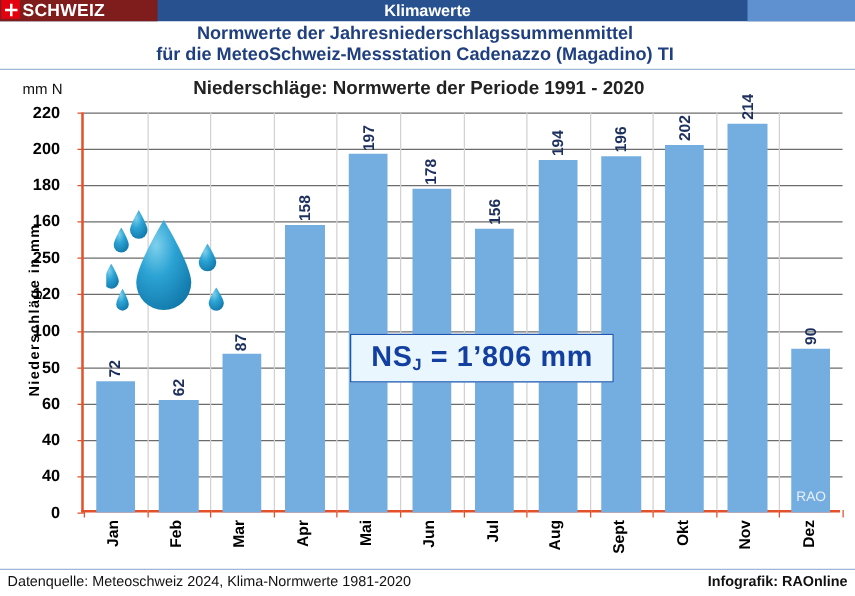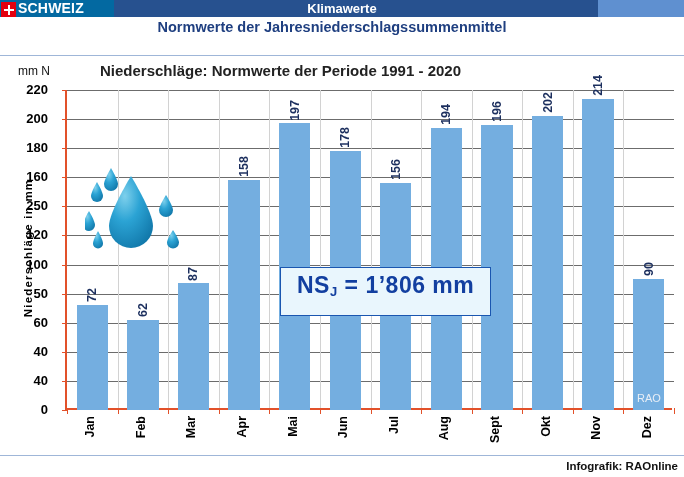--- a/index.html
+++ b/index.html
@@ -10,23 +10,23 @@
     overflow: hidden;
   }
   #page { position: relative; width: 684px; height: 477px; background:#fff; }
 
   
   .topbar {
     position:absolute; left:0; top:0; width:684px; height:17px;
     background:#27518f;
   }
   .topbar-left {
-    position:absolute; left:0; top:0; width:114px; height:17px;
-    background:#0369a1;
-    display:flex; align-items:flex-end;
+    position:absolute; left:0; top:0; width:126px; height:17px;
+    background:#7f1d1d;
+    display:flex; align-items:flex-start;
   }
   .swiss-flag {
     width:15px; height:15px; background:#e3000f; margin-left:1px;
     position:relative; flex:none;
   }
   .swiss-flag::before {
     content:""; position:absolute; left:6.5px; top:2.5px;
     width:2px; height:10px; background:#fff;
   }
   .swiss-flag::after {
@@ -57,21 +57,21 @@
     background:#9fb6d8;
   }
 
   
   .unit-label {
     position:absolute; left:18px; top:64px;
     font-size:12px; color:#111; font-weight:normal;
   }
   .chart-title {
     position:absolute; left:100px; top:62px; width:470px;
-    text-align:left; font-size:15px; color:#222; font-weight:bold;
+    text-align:center; font-size:15px; color:#222; font-weight:bold;
   }
 
   
   .plot-wrap { position:absolute; left:0; top:90px; width:684px; height:330px; }
 
   .ylabel {
     position:absolute; left:-97px; top:152px; width:250px;
     transform:rotate(-90deg);
     font-size:11.5px; font-weight:bold; color:#000;
     letter-spacing:1.2px; text-align:center;
@@ -128,21 +128,21 @@
     display:flex; align-items:center; gap:6px;
     z-index:6;
   }
   .legend-swatch { width:11px; height:11px; background:#6fa8e0; flex:none; }
   .legend-text { font-size:13.5px; font-weight:bold; color:#000; }
 
   
   .ns-box {
     position:absolute; left:213px; top:177px;
     background:#e9f6fd; border:1px solid #1a56b0;
-    padding:4px 16px 16px 16px;
+    padding:4px 16px 6px 16px;
     z-index:6;
     text-align:right;
   }
   .ns-text {
     font-size:23px; font-weight:bold; color:#123fa0; white-space:nowrap;
     letter-spacing:0.5px;
   }
   .ns-text sub { font-size:13px; vertical-align:baseline; position:relative; top:3px; }
 
   
@@ -175,20 +175,21 @@
     <div class="topbar-title">Klimawerte</div>
     <div class="topbar-left">
       <div class="swiss-flag"></div>
       <span class="schweiz-word">SCHWEIZ</span>
     </div>
     <div class="topbar-right"></div>
   </div>
 
   <div class="subtitle-block">
     <div>Normwerte der Jahresniederschlagssummenmittel</div>
+    <div>für die MeteoSchweiz-Messstation Cadenazzo (Magadino) TI</div>
   </div>
   <div class="hdr-rule"></div>
 
   <div class="unit-label">mm N</div>
   <div class="chart-title">Niederschläge: Normwerte der Periode  1991 - 2020</div>
 
   <div class="plot-wrap">
 
     <div class="ylabel">Niederschläge in mm</div>
 
@@ -320,15 +321,16 @@
         <div class="xlabel" style="left: 321.792px;">Jul</div>
         <div class="xlabel" style="left: 372.375px;">Aug</div>
         <div class="xlabel" style="left: 422.958px;">Sept</div>
         <div class="xlabel" style="left: 473.542px;">Okt</div>
         <div class="xlabel" style="left: 524.125px;">Nov</div>
         <div class="xlabel" style="left: 574.708px;">Dez</div>
       </div>
   </div>
 
   <div class="foot-rule"></div>
+  <div class="foot-left">Datenquelle: Meteoschweiz 2024, Klima-Normwerte 1981-2020</div>
   <div class="foot-right">Infografik: RAOnline</div>
 
 </div>
 
 </body></html>

